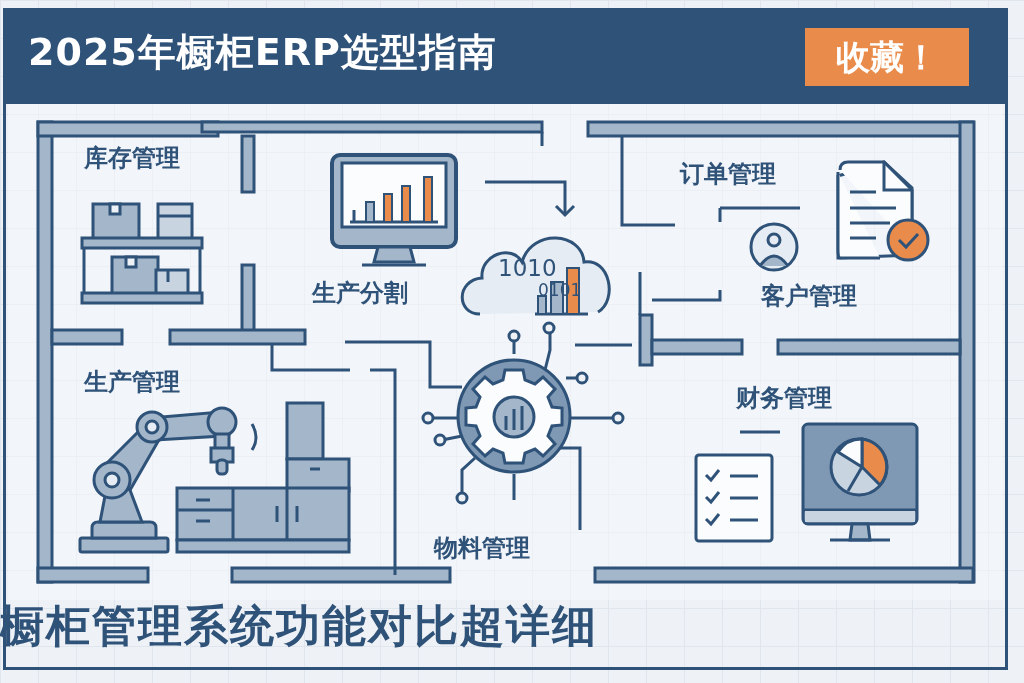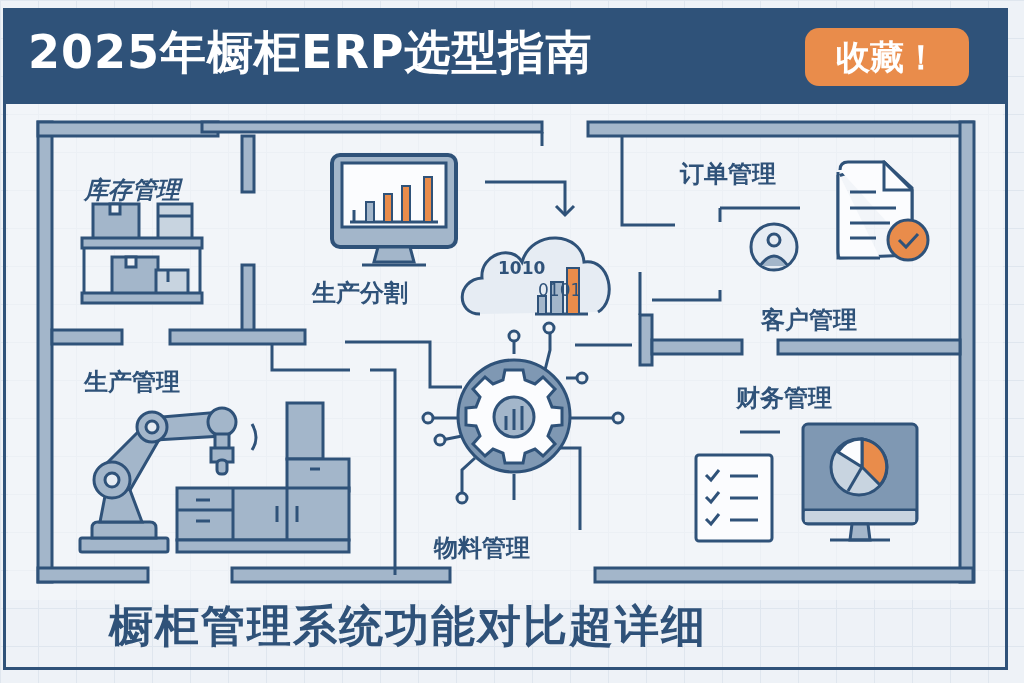--- a/index.html
+++ b/index.html
@@ -3,24 +3,24 @@
 <meta charset="utf-8">
 <style>
   html,body{margin:0;padding:0;}
   body{width:1024px;height:683px;overflow:hidden;position:relative;
     background-color:#eef2f7;
     background-image:linear-gradient(#dfe6ee 1px,transparent 1px),linear-gradient(90deg,#dfe6ee 1px,transparent 1px);
     background-size:38px 38px;
     font-family:"DejaVu Sans","Liberation Sans",sans-serif;}
   .frame{position:absolute;left:3px;top:8px;width:1005px;height:662px;border:3px solid #2f5279;box-sizing:border-box;}
   .header{position:absolute;left:3px;top:8px;width:1005px;height:96px;background:#2f5279;}
-  .title{position:absolute;left:28px;top:22px;color:#fff;font-weight:bold;font-size:46px;letter-spacing:1px;line-height:60px;white-space:nowrap;}
-  .badge{position:absolute;left:805px;top:28px;width:164px;height:58px;background:#e98c4b;border-radius:14px;color:#fff;font-weight:bold;font-size:34px;text-align:center;line-height:58px;}
+  .title{position:absolute;left:28px;top:22px;color:#fff;font-weight:bold;font-size:38px;letter-spacing:1px;line-height:60px;white-space:nowrap;}
+  .badge{position:absolute;left:805px;top:28px;width:164px;height:58px;background:#e98c4b;border-radius:0;color:#fff;font-weight:bold;font-size:34px;text-align:center;line-height:58px;}
   .inner{position:absolute;left:8px;top:104px;width:995px;height:496px;background:rgba(245,248,252,0.55);}
-  .footer-text{position:absolute;left:0;width:816px;top:598px;text-align:center;color:#2f5279;font-weight:bold;font-size:44px;line-height:56px;letter-spacing:2px;}
+  .footer-text{position:absolute;left:0;width:816px;top:598px;text-align:left;color:#2f5279;font-weight:bold;font-size:44px;line-height:56px;letter-spacing:2px;}
   .label{position:absolute;color:#2f5279;font-weight:bold;font-size:24px;white-space:nowrap;}
   svg{position:absolute;left:0;top:0;}
 </style>
 </head>
 <body>
 
 <div class="inner"></div>
 
 <svg width="1024" height="683" viewBox="0 0 1024 683">
   <g fill="#a3b6ca" stroke="#2f5279" stroke-width="3">
@@ -195,24 +195,24 @@
     <line x1="862" y1="467" x2="848" y2="491"></line>
   </g>
 </svg>
 
 <div class="header"></div>
 <div class="title">2025年橱柜ERP选型指南</div>
 <div class="badge">收藏！</div>
 
 <div class="frame"></div>
 
-<div class="label" style="left:84px;top:174px;font-style:italic;">库存管理</div>
+<div class="label" style="left:84px;top:142px;">库存管理</div>
 <div class="label" style="left:312px;top:277px;">生产分割</div>
 <div class="label" style="left:680px;top:158px;">订单管理</div>
-<div class="label" style="left:761px;top:304px;text-align:right;">客户管理</div>
+<div class="label" style="left:761px;top:280px;text-align:right;">客户管理</div>
 <div class="label" style="left:84px;top:366px;">生产管理</div>
 <div class="label" style="left:434px;top:532px;">物料管理</div>
 <div class="label" style="left:736px;top:382px;font-family:Liberation Serif, serif;">财务管理</div>
 
-<div class="label" style="left:498px;top:258px;font-size:17px;font-weight:bold;line-height:20px;">1010</div>
+<div class="label" style="left:498px;top:258px;font-size:23px;font-weight:normal;line-height:20px;">1010</div>
 <div class="label" style="left:498px;top:280px;font-size:17px;font-weight:normal;line-height:20px;margin-left:40px;">0101</div>
 
 <div class="footer-text">橱柜管理系统功能对比超详细</div>
 
 </body></html>

